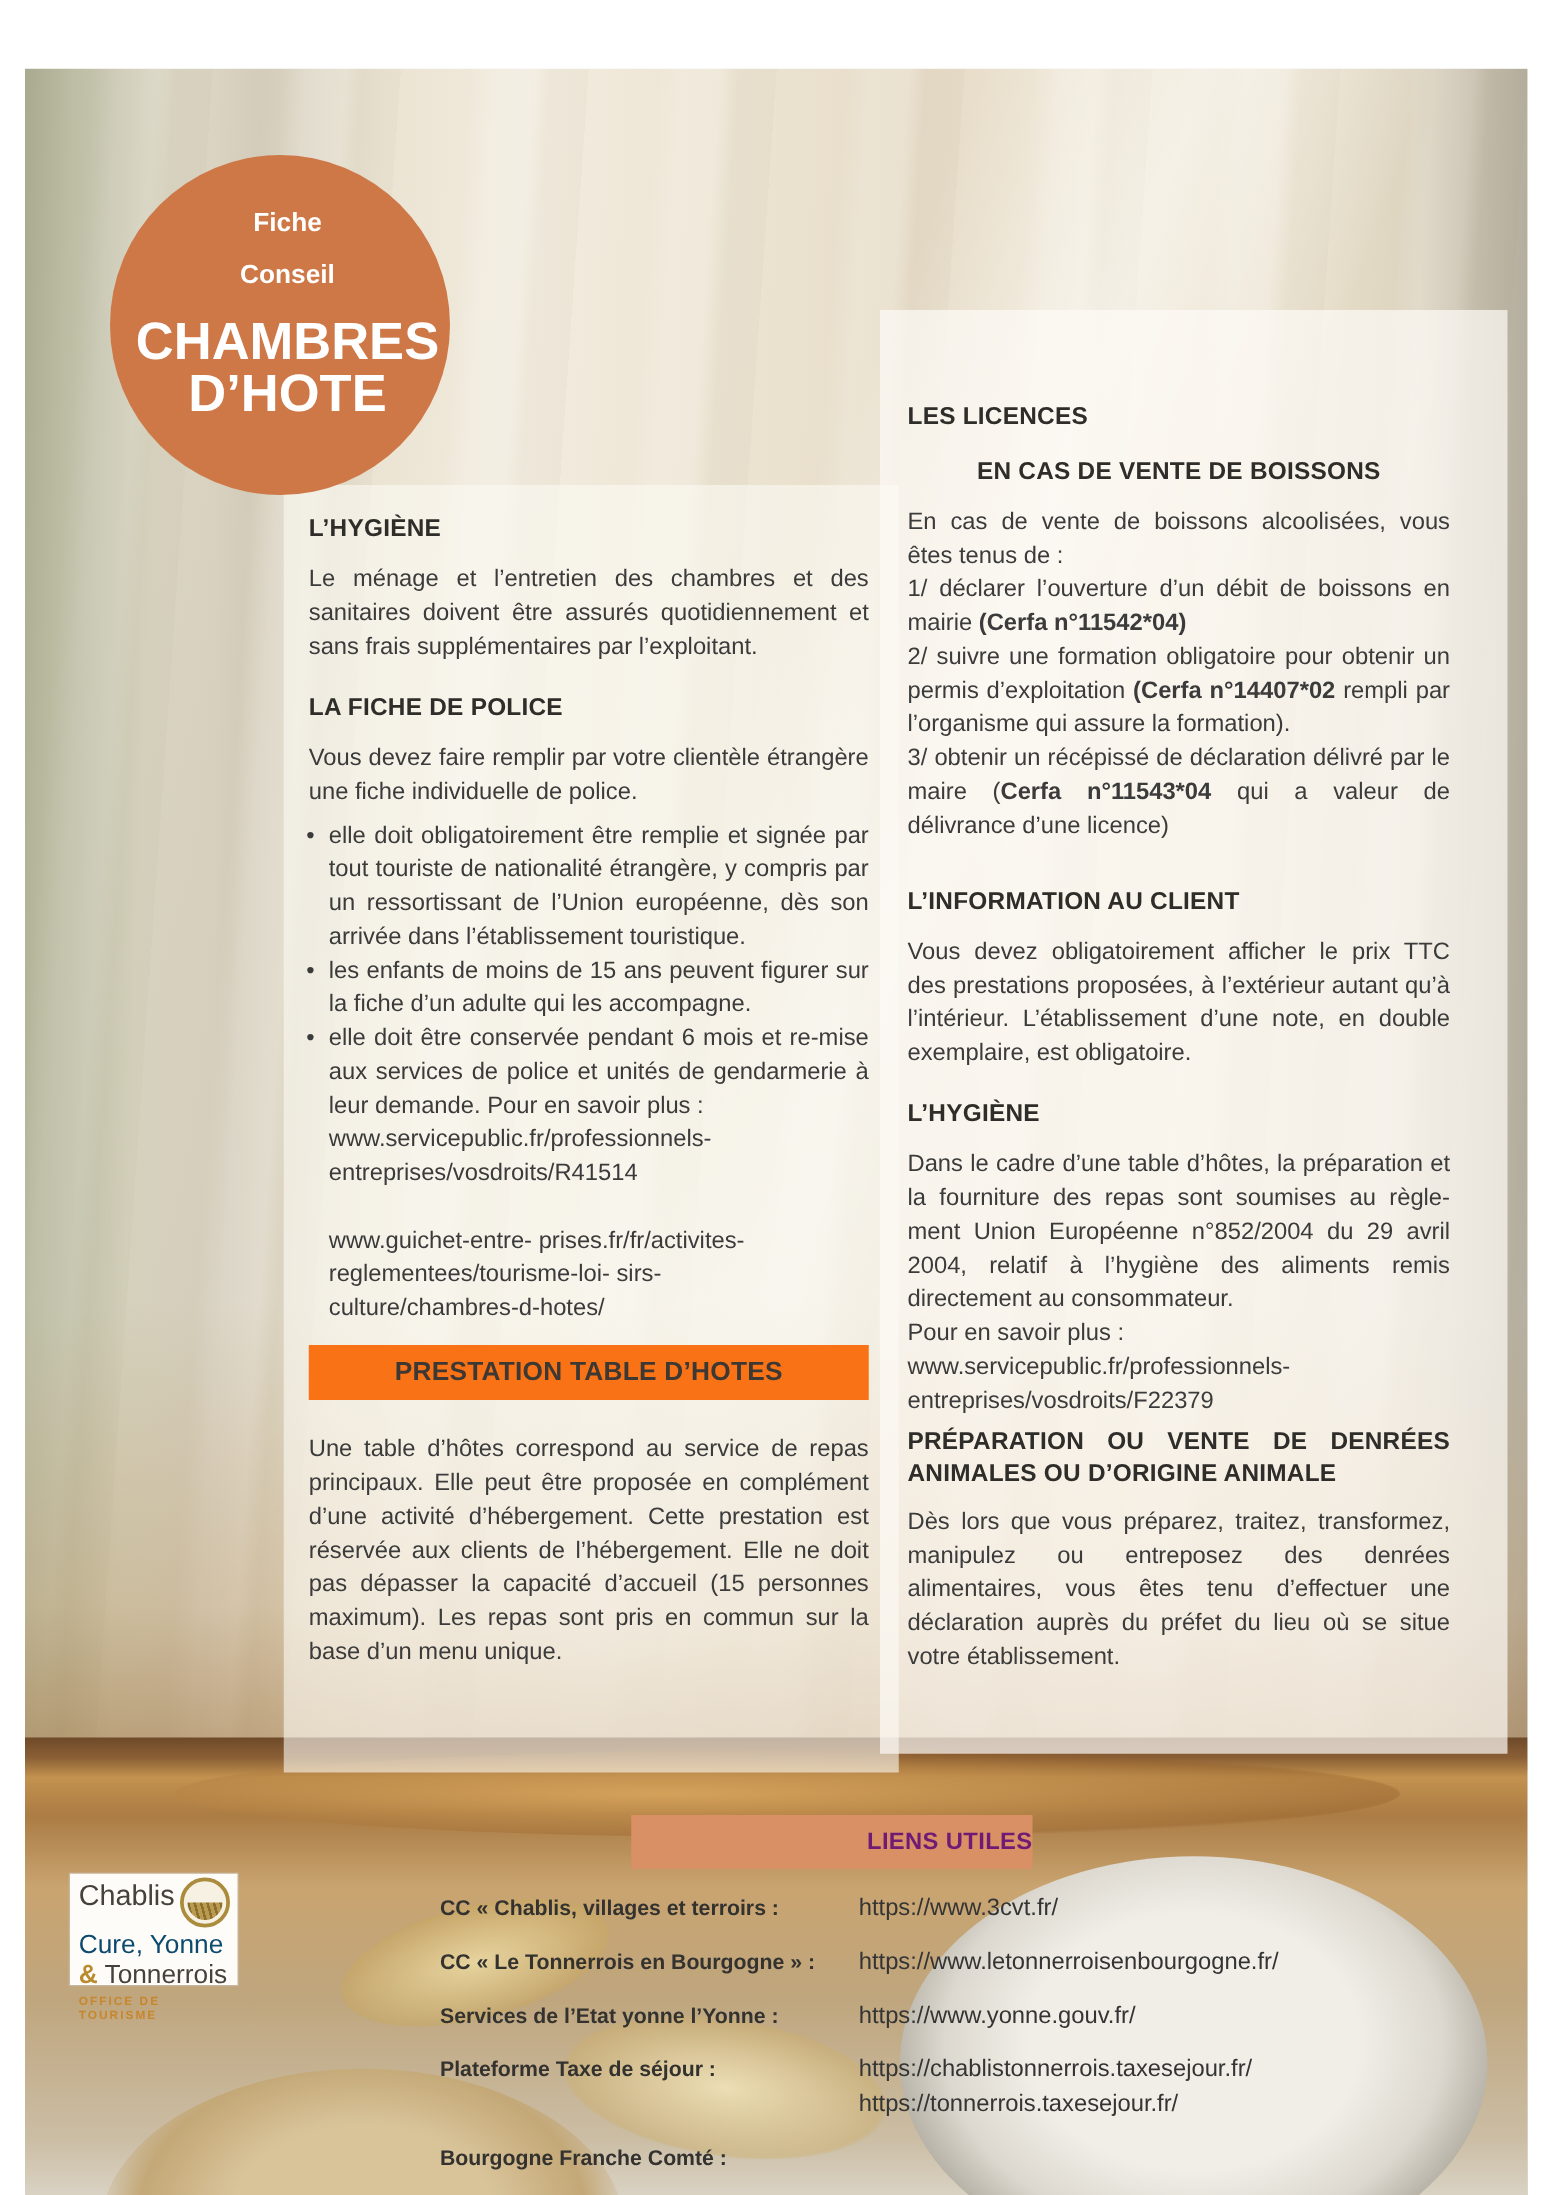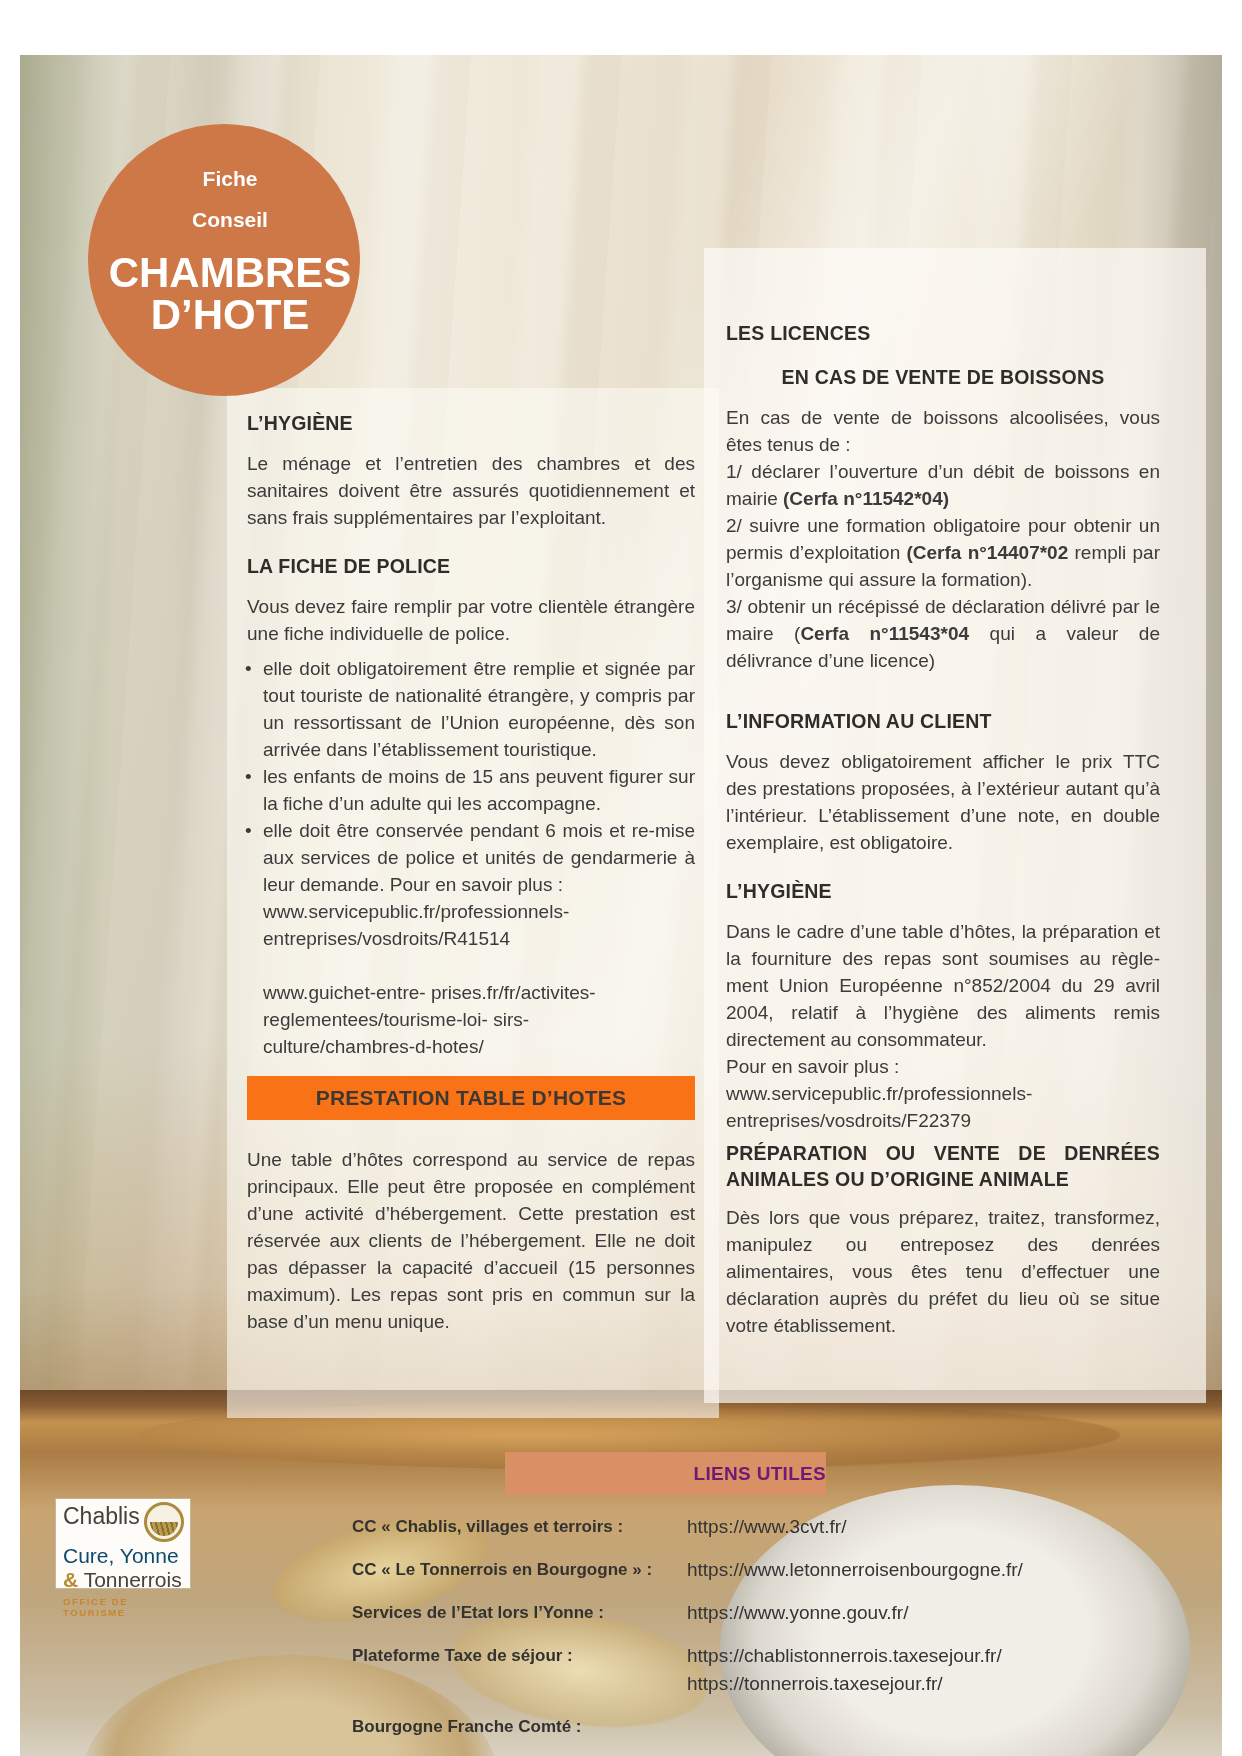--- a/index.html
+++ b/index.html
@@ -167,21 +167,21 @@
           <div class="link-url">https://www.3cvt.fr/</div>
         </div>
     </div>
     <div class="link-row">
       <div class="link-label">CC « Le Tonnerrois en Bourgogne » :</div>
       <div class="link-urls">
           <div class="link-url">https://www.letonnerroisenbourgogne.fr/</div>
         </div>
     </div>
     <div class="link-row">
-      <div class="link-label">Services de l’Etat lors l’Yonne :</div>
+      <div class="link-label">Services de l’Etat yonne l’Yonne :</div>
       <div class="link-urls">
           <div class="link-url">https://www.yonne.gouv.fr/</div>
         </div>
     </div>
     <div class="link-row">
       <div class="link-label">Plateforme Taxe de séjour :</div>
       <div class="link-urls">
         <div class="link-url">https://chablistonnerrois.taxesejour.fr/</div>
         <div class="link-url">https://tonnerrois.taxesejour.fr/</div>
       </div>

